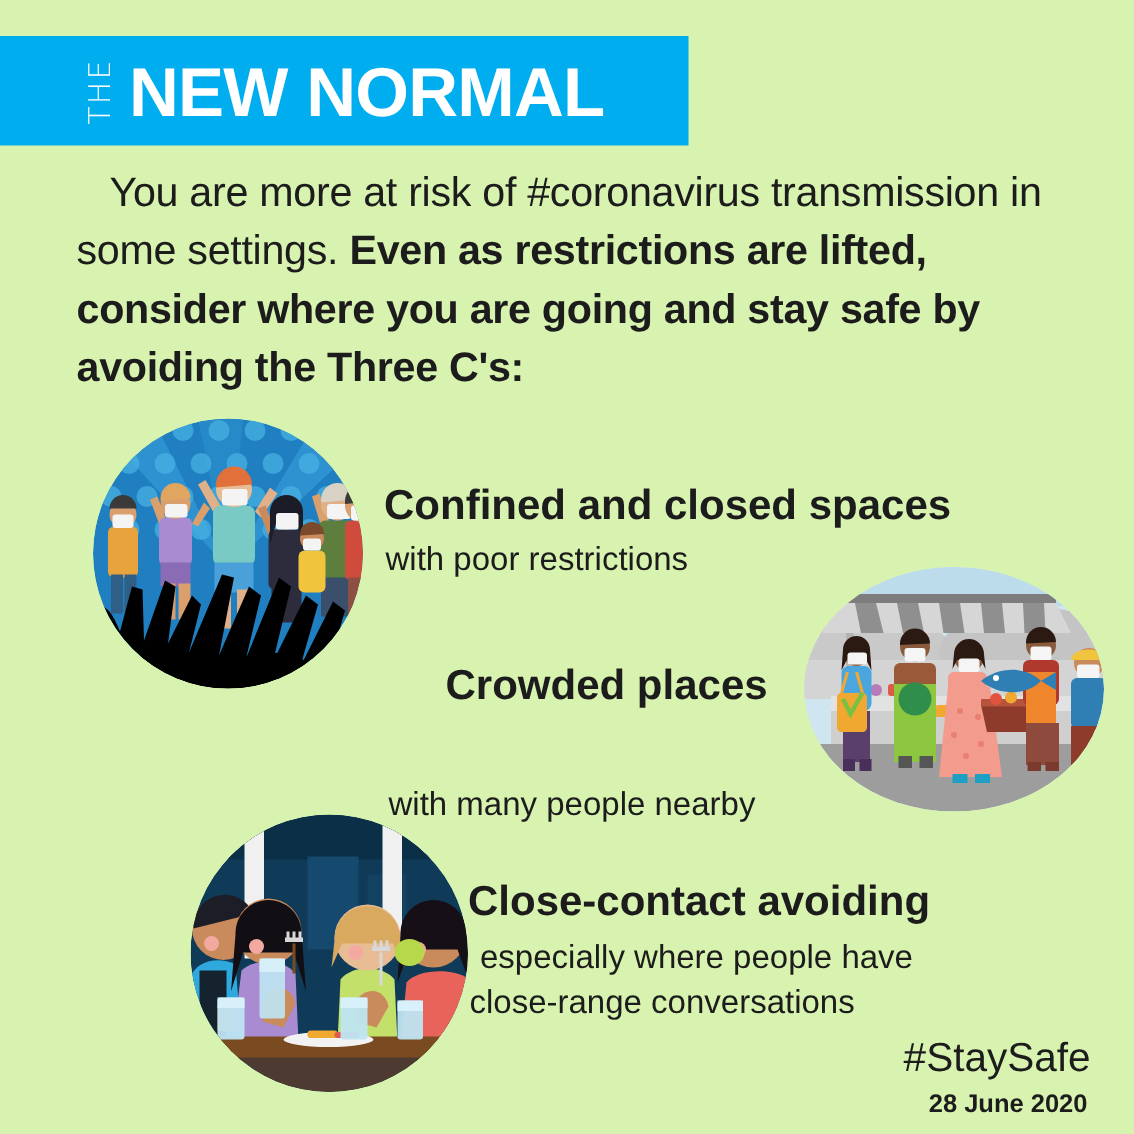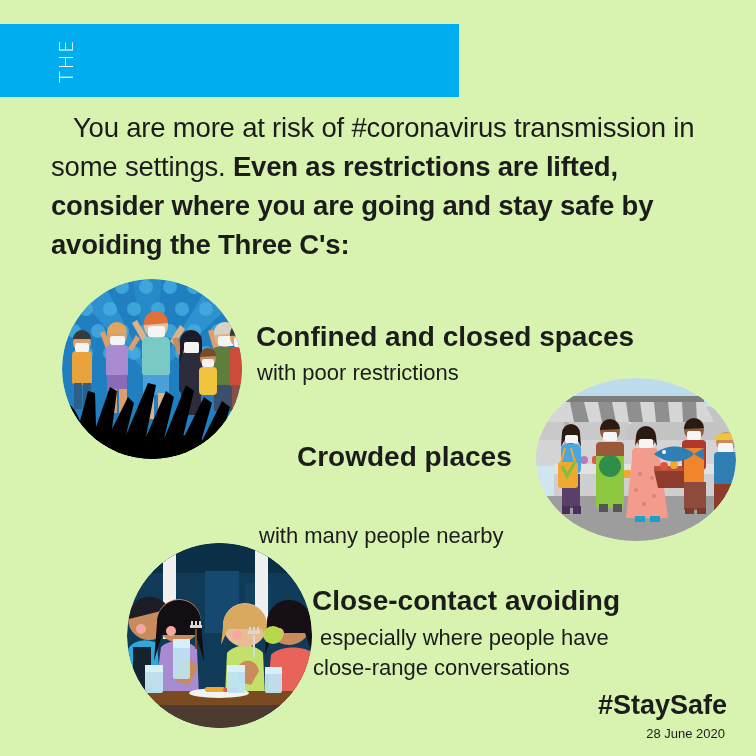--- a/index.html
+++ b/index.html
@@ -106,40 +106,42 @@
   #item3-title { left: 312px; top: 585px; font-size: 28px; }
   #item3-sub1  { left: 320px; top: 625px; font-size: 22px; }
   #item3-sub2  { left: 313px; top: 655px; font-size: 22px; }
 
   
   #hashtag {
     position: absolute;
     right: 29px;
     top: 690px;
     font-size: 27px;
-    font-weight: bold;
+    font-weight: normal;
     color: #1c1c1c;
   }
   #datestamp {
     position: absolute;
     right: 31px;
     top: 726px;
-    font-size: 13px;
+    font-size: 17px;
     color: #1c1c1c;
+    font-weight: bold;
   }
 </style>
 </head>
 <body>
 
 <div id="poster" style="background: rgb(216, 243, 176);">
 
   <div id="banner" style="background: rgb(0, 173, 238);">
     <div id="banner-the">
       <span>THE</span>
     </div>
+    <div id="banner-title">NEW NORMAL</div>
   </div>
 
   <div id="intro">
     <span class="light">You are more at risk of #coronavirus transmission in some settings. </span><span class="strong">Even as restrictions are lifted, consider where you are going and stay safe by avoiding the Three C's:</span>
   </div>
 
   <div class="circle" id="circle-club">
     <svg class="clip" viewBox="0 0 180 180" width="180" height="180">
       <defs>
         <clipPath id="clipClub">

